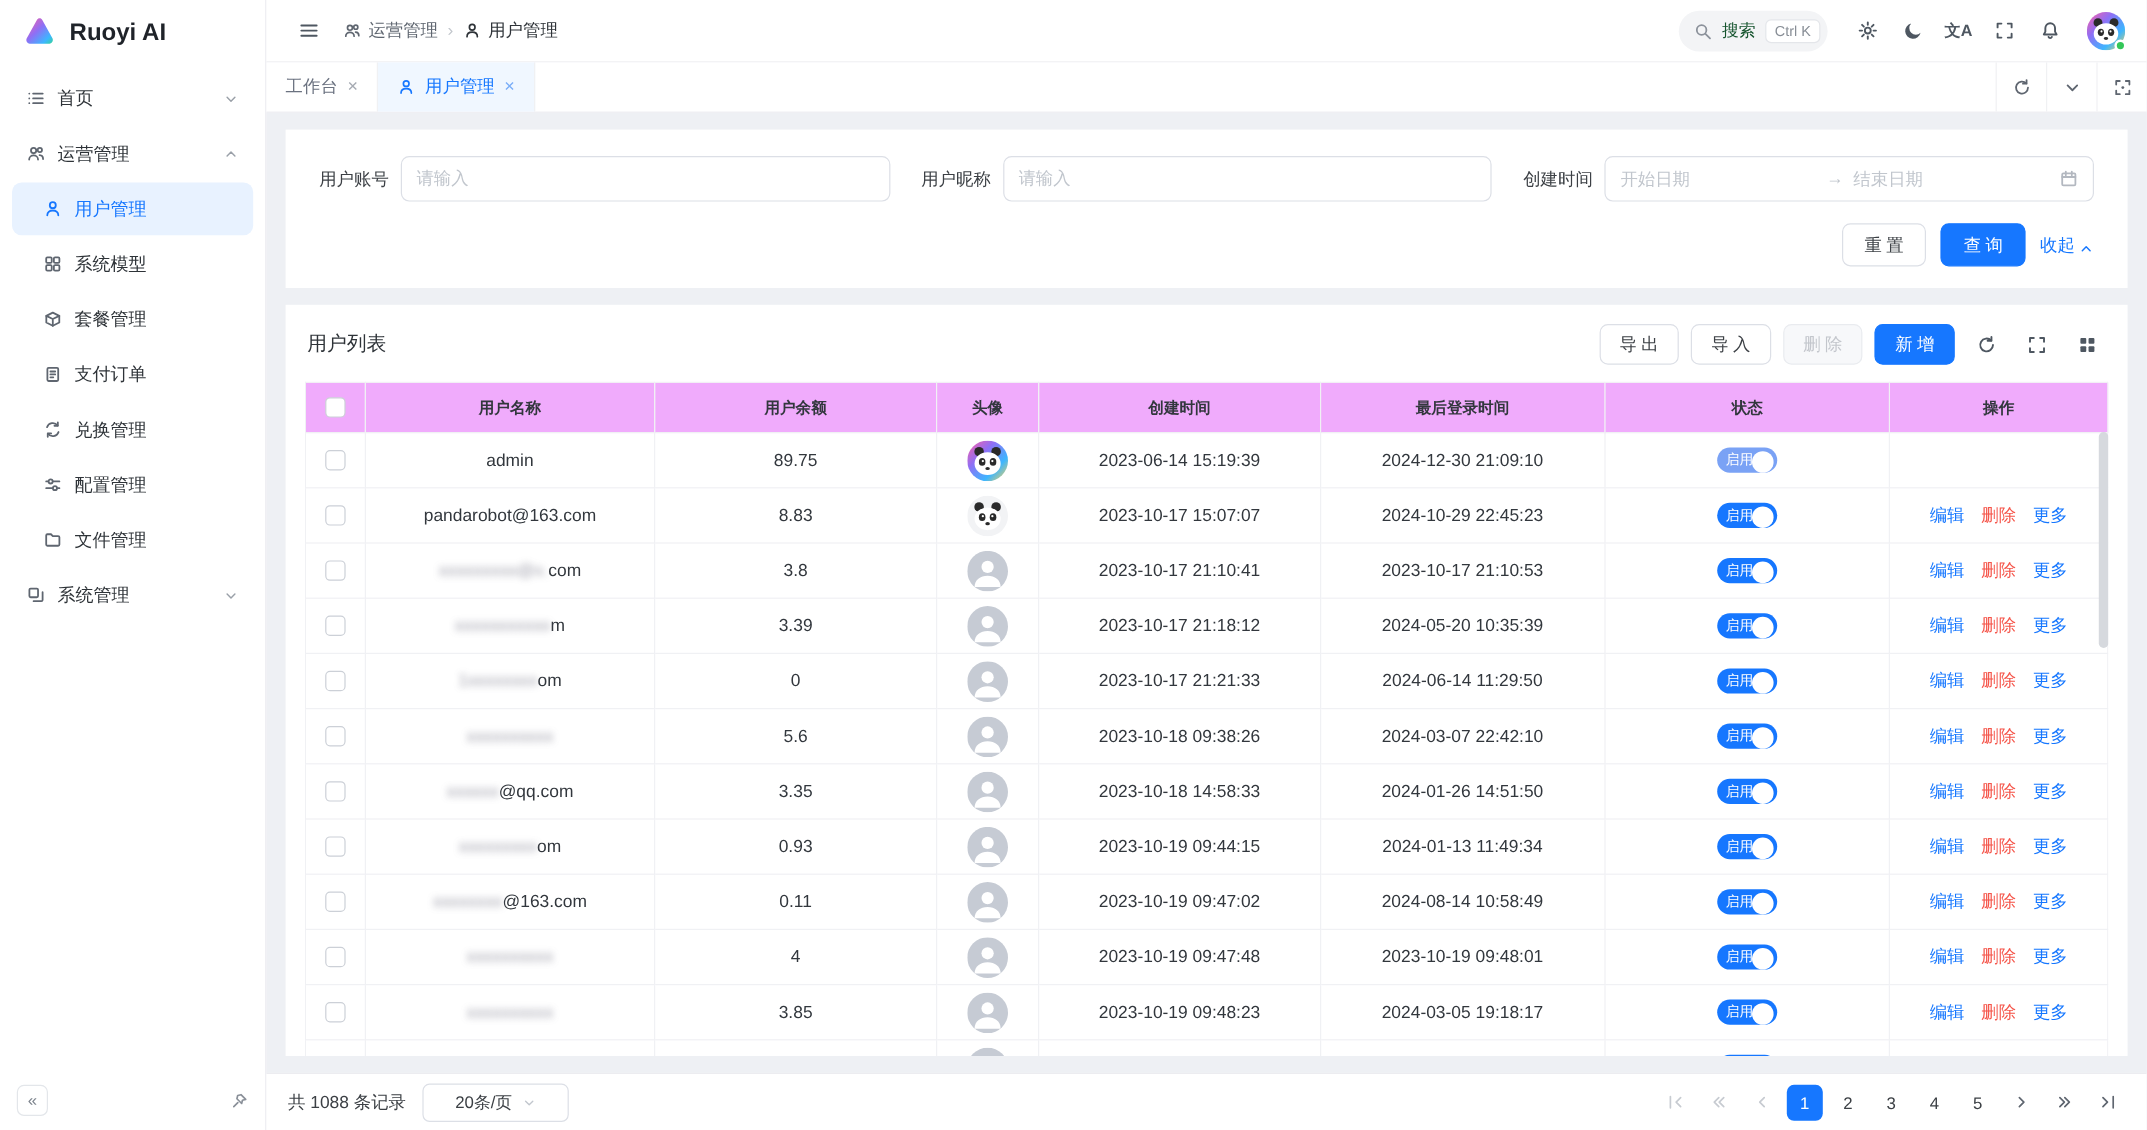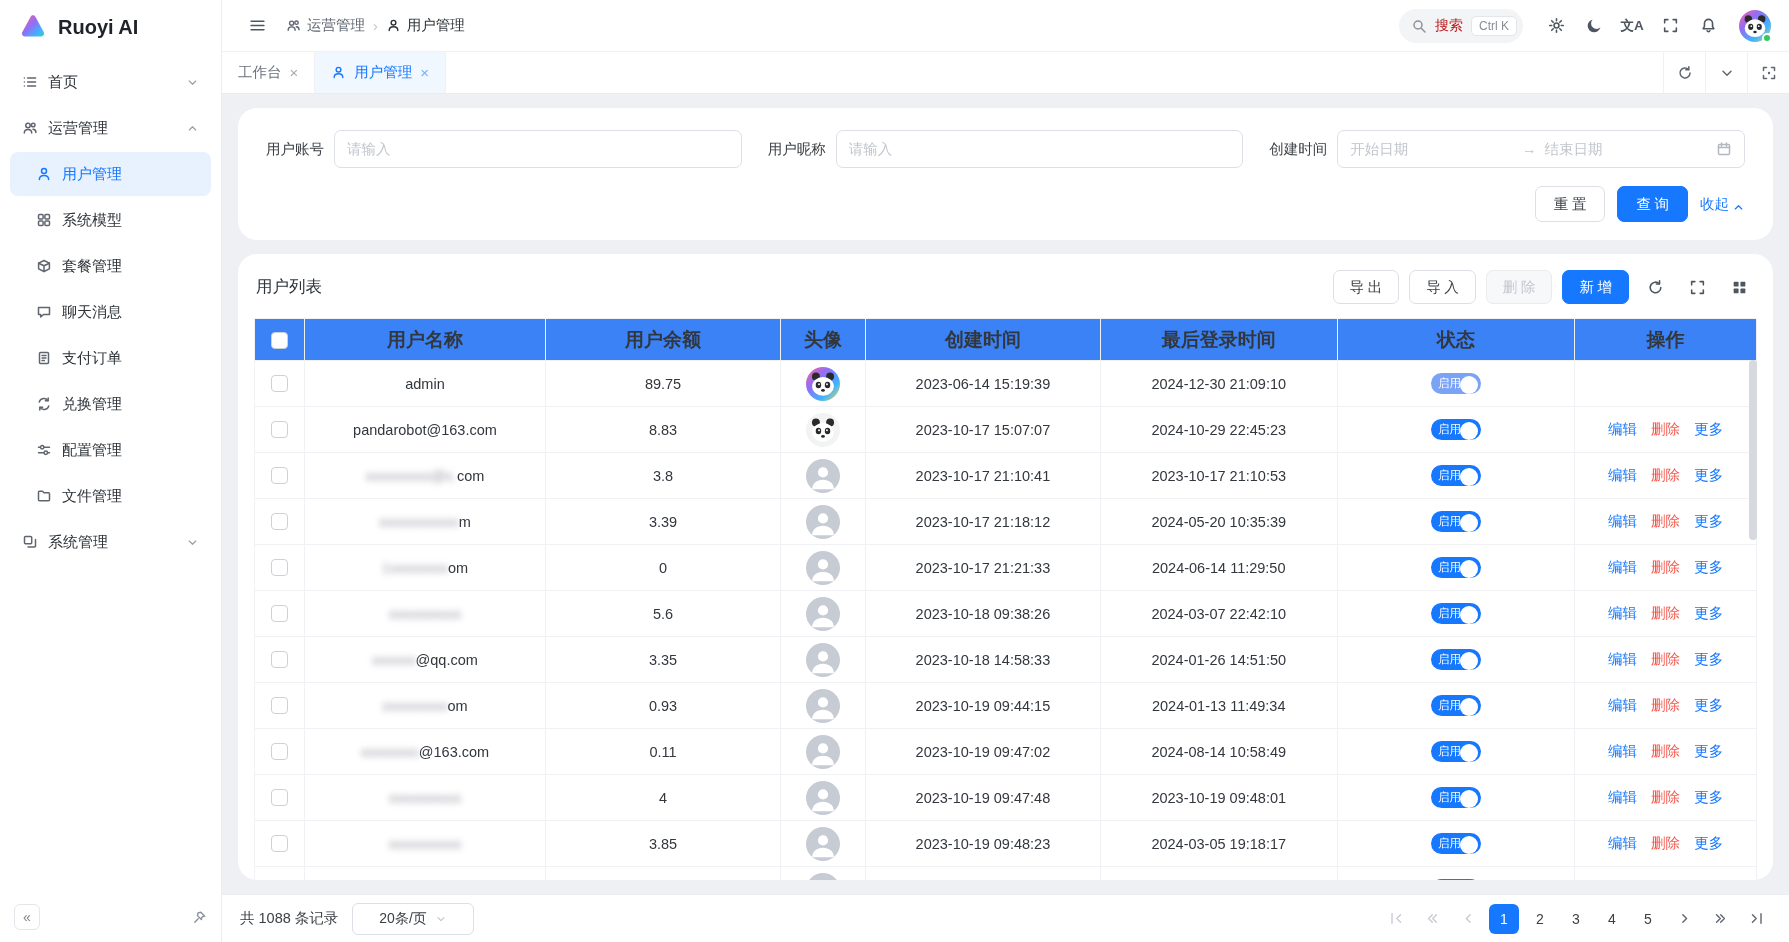--- a/index.html
+++ b/index.html
@@ -37,42 +37,42 @@
 .icon-btn{width:34px;height:34px;border-radius:8px;display:flex;align-items:center;justify-content:center;color:#4e5761;cursor:pointer}
 .icon-btn svg{width:17px;height:17px}
 .breadcrumb{display:flex;align-items:center;gap:8px;font-size:14.5px;color:#5f6670}
 .crumb{display:flex;align-items:center;gap:6px;cursor:pointer}
 .crumb .ic svg{width:15px;height:15px}
 .crumb.current{color:#2e3338}
 .crumb-sep{color:#c3c7cd}
 .topbar-right{margin-left:auto;display:flex;align-items:center;gap:4px}
 .search-pill{display:flex;align-items:center;gap:8px;height:34px;padding:0 6px 0 12px;background:#f3f4f6;border-radius:17px;margin-right:12px;cursor:pointer}
 .search-pill .ic{color:#8c929b}
-.search-ph{color:#b91c1c;font-size:14px}
+.search-ph{color:#14532d;font-size:14px}
 .kbd{background:#fff;border:1px solid #e4e6ea;border-radius:5px;font-size:12px;color:#888e96;padding:2px 7px}
 .langA{font-size:13.5px;font-weight:bold;color:#4e5761}
 .avatar-wrap{position:relative;width:32px;height:32px;margin-left:10px;cursor:pointer}
 .avatar-wrap .av{width:32px;height:32px;border-radius:50%;overflow:hidden;display:block}
 .avatar-wrap .av svg{width:100%;height:100%;display:block}
 .online-dot{position:absolute;right:-1px;bottom:-1px;width:10px;height:10px;border-radius:50%;background:var(--success);border:2px solid #fff}
 
 
 .tabbar{height:42px;background:#fff;display:flex;align-items:stretch;border-bottom:1px solid #ececf0;flex-shrink:0}
 .tab{display:flex;align-items:center;gap:8px;padding:0 16px;border-right:1px solid #f0f1f3;color:#6b7280;font-size:14.5px;cursor:pointer}
 .tab .ic svg{width:15px;height:15px}
 .tab-x{font-size:15px;color:#a6abb3;cursor:pointer;line-height:1}
 .tab.active{color:var(--primary);background:#f0f7ff}
 .tab.active .tab-x{color:#7aaef8}
 .tabbar-right{margin-left:auto;display:flex;align-items:stretch}
 .tb-icon{width:42px;display:flex;align-items:center;justify-content:center;color:#5f6670;border-left:1px solid #f0f1f3;cursor:pointer}
 .tb-icon svg{width:16px;height:16px}
 
 
 .content{flex:1;min-height:0;padding:14px 16px;display:flex;flex-direction:column;gap:14px}
-.card{background:#fff;border-radius:19px}
+.card{background:#fff;border-radius:0}
 .filter-card{padding:22px 28px 18px;flex-shrink:0}
 .filter-row{display:flex;gap:26px}
 .field{flex:1;display:flex;align-items:center;gap:10px;min-width:0}
 .f-label{white-space:nowrap;color:#3c4045;font-size:14.5px}
 .f-input{flex:1;min-width:0;height:38px;border:1px solid #dcdfe6;border-radius:7px;padding:0 12px;font-size:14.5px;color:#333;background:#fff;display:flex;align-items:center;gap:8px;outline:none}
 input.f-input{display:block}
 input.f-input::placeholder{color:#c1c6cd}
 .ph{color:#c1c6cd;white-space:nowrap;overflow:hidden;text-overflow:ellipsis}
 .f-select{justify-content:space-between;cursor:pointer}
 .sel-chev{color:#c1c6cd}
@@ -92,21 +92,21 @@
 .table-card{flex:1;min-height:0;padding:14px 16px 0;display:flex;flex-direction:column;overflow:hidden}
 .list-head{display:flex;align-items:center;margin:2px 2px 14px}
 .list-title{font-size:16.5px;font-weight:normal;color:#2e3338}
 .list-toolbar{margin-left:auto;display:flex;align-items:center;gap:10px}
 .btn.sm{height:34px;padding:0 16px}
 .tool-ic{width:32px;height:32px;display:flex;align-items:center;justify-content:center;color:#4e5761;cursor:pointer}
 .tool-ic svg{width:17px;height:17px}
 .table-wrap{flex:1;min-height:0;overflow:hidden;position:relative}
 table{width:100%;border-collapse:collapse;table-layout:fixed}
 th,td{border:1px solid #f0f1f4;text-align:center}
-thead th{background:#3b82f6;height:42px;font-size:19px;font-weight:bold;color:#32373d}
+thead th{background:#f0abfc;height:42px;font-size:13px;font-weight:bold;color:#32373d}
 tbody td{height:46px;font-size:14.5px;color:#32373d;background:#fff;overflow:hidden;white-space:nowrap}
 .cb{width:17px;height:17px;border:1.5px solid #ccd0d7;border-radius:4px;display:inline-block;vertical-align:middle;background:#fff;cursor:pointer}
 .masked{filter:blur(3px);opacity:.7;color:#778}
 .avatar-sm{width:34px;height:34px;border-radius:50%;overflow:hidden;display:inline-block;vertical-align:middle}
 .avatar-sm svg{width:100%;height:100%;display:block}
 .toggle{width:50px;height:21px;border-radius:12px;background:var(--primary);display:inline-flex;align-items:center;position:relative;cursor:pointer;vertical-align:middle}
 .toggle .tg-label{color:#fff;font-size:11.5px;padding-left:7px}
 .toggle .knob{position:absolute;right:3px;top:3px;width:18px;height:18px;border-radius:50%;background:#fff}
 .toggle.light{background:#7aa2f5}
 .cell-actions a{font-size:14.5px;margin:0 5px}
@@ -203,28 +203,20 @@
     <span class="mi-label">系统模型</span>
   </div>
           <div class="menu-item sub">
     <span class="ic icon-slot">
               <svg viewBox="0 0 16 16">
                 <path d="M2.6 5.2 8 2.5l5.4 2.7v5.6L8 13.5l-5.4-2.7z"></path>
                 <path d="M2.6 5.2 8 7.8l5.4-2.6M8 7.8v5.7"></path>
               </svg>
             </span>
     <span class="mi-label">套餐管理</span>
-  </div>
-          <div class="menu-item sub">
-    <span class="ic icon-slot">
-              <svg viewBox="0 0 16 16">
-                <path d="M2.5 3.5h11v7h-6l-2.8 2.4v-2.4h-2.2z"></path>
-              </svg>
-            </span>
-    <span class="mi-label">聊天消息</span>
   </div>
           <div class="menu-item sub">
     <span class="ic icon-slot">
               <svg viewBox="0 0 16 16">
                 <rect x="3.5" y="2.5" width="9" height="11" rx="1"></rect>
                 <path d="M6 5.6h4M6 8h4M6 10.4h2.4"></path>
               </svg>
             </span>
     <span class="mi-label">支付订单</span>
   </div>

